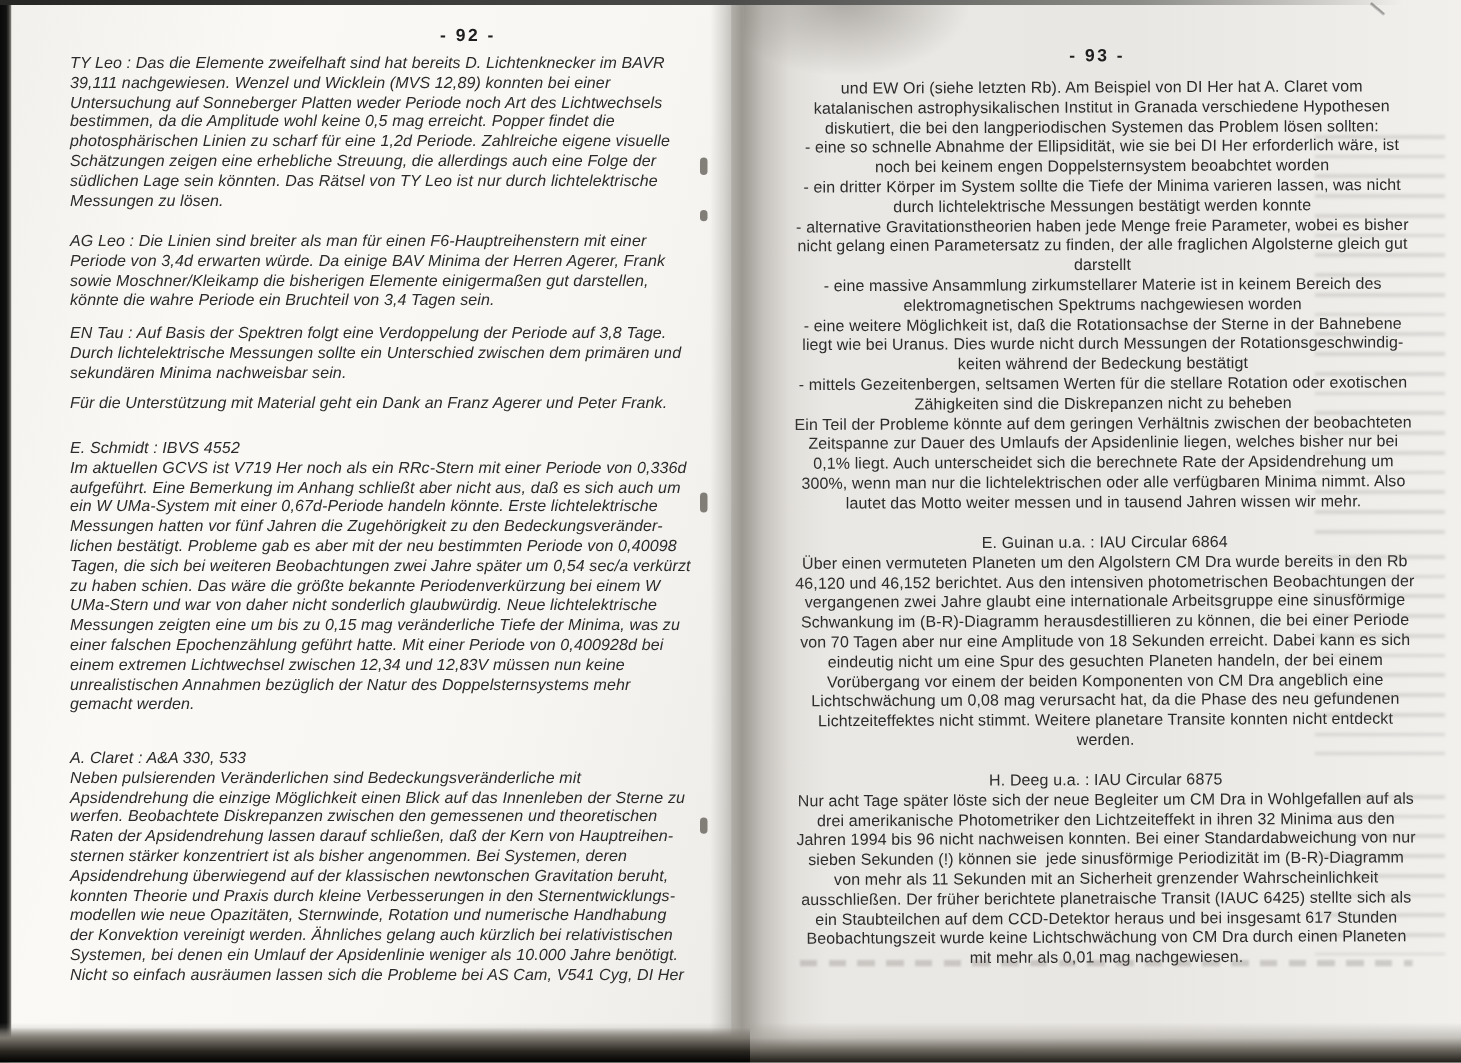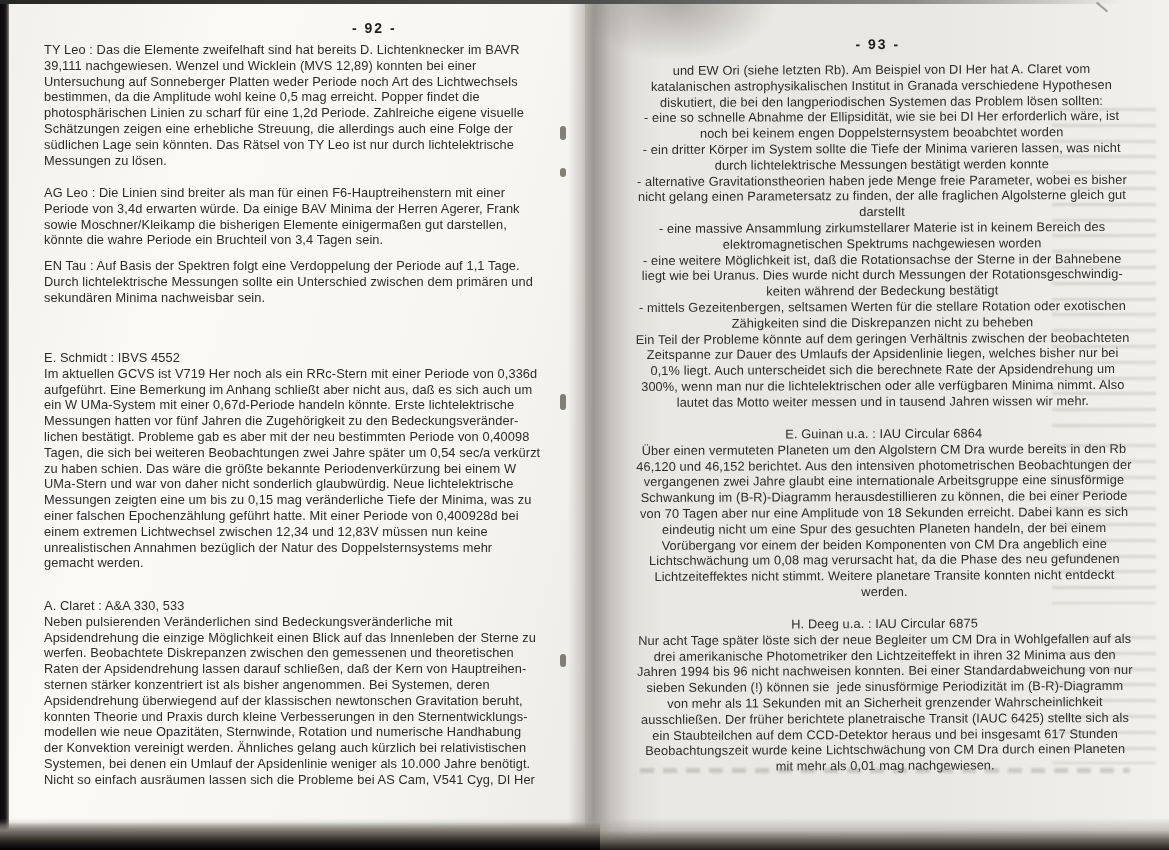--- a/index.html
+++ b/index.html
@@ -22,21 +22,21 @@
   }
   .text-layer{position:absolute;inset:0;}
   .txt{
     position:absolute;
     white-space:pre;
     font-size:12.8px;
     line-height:15.8px;
     color:#2b2b2b;
     letter-spacing:0.1px;
   }
-  .page-left .txt{left:36px;}
+  .page-left .txt{left:48px;font-style:italic;}
   .page-right .txt{left:51px;}
   .page-num{
     position:absolute;
     font-size:14px;
     font-weight:bold;
     color:#1e1e1e;
     letter-spacing:2px;
     white-space:pre;
   }
   
@@ -98,23 +98,24 @@
 Untersuchung auf Sonneberger Platten weder Periode noch Art des Lichtwechsels
 bestimmen, da die Amplitude wohl keine 0,5 mag erreicht. Popper findet die
 photosphärischen Linien zu scharf für eine 1,2d Periode. Zahlreiche eigene visuelle
 Schätzungen zeigen eine erhebliche Streuung, die allerdings auch eine Folge der
 südlichen Lage sein könnten. Das Rätsel von TY Leo ist nur durch lichtelektrische
 Messungen zu lösen.</div>
       <div class="txt" style="top:185px">AG Leo : Die Linien sind breiter als man für einen F6-Hauptreihenstern mit einer
 Periode von 3,4d erwarten würde. Da einige BAV Minima der Herren Agerer, Frank
 sowie Moschner/Kleikamp die bisherigen Elemente einigermaßen gut darstellen,
 könnte die wahre Periode ein Bruchteil von 3,4 Tagen sein.</div>
-      <div class="txt" style="top:258px">EN Tau : Auf Basis der Spektren folgt eine Verdoppelung der Periode auf 1,1 Tage.
+      <div class="txt" style="top:258px">EN Tau : Auf Basis der Spektren folgt eine Verdoppelung der Periode auf 3,8 Tage.
 Durch lichtelektrische Messungen sollte ein Unterschied zwischen dem primären und
 sekundären Minima nachweisbar sein.</div>
+      <div class="txt" style="top:314px">Für die Unterstützung mit Material geht ein Dank an Franz Agerer und Peter Frank.</div>
       <div class="txt" style="top:350px">E. Schmidt : IBVS 4552
 Im aktuellen GCVS ist V719 Her noch als ein RRc-Stern mit einer Periode von 0,336d
 aufgeführt. Eine Bemerkung im Anhang schließt aber nicht aus, daß es sich auch um
 ein W UMa-System mit einer 0,67d-Periode handeln könnte. Erste lichtelektrische
 Messungen hatten vor fünf Jahren die Zugehörigkeit zu den Bedeckungsveränder-
 lichen bestätigt. Probleme gab es aber mit der neu bestimmten Periode von 0,40098
 Tagen, die sich bei weiteren Beobachtungen zwei Jahre später um 0,54 sec/a verkürzt
 zu haben schien. Das wäre die größte bekannte Periodenverkürzung bei einem W
 UMa-Stern und war von daher nicht sonderlich glaubwürdig. Neue lichtelektrische
 Messungen zeigten eine um bis zu 0,15 mag veränderliche Tiefe der Minima, was zu

